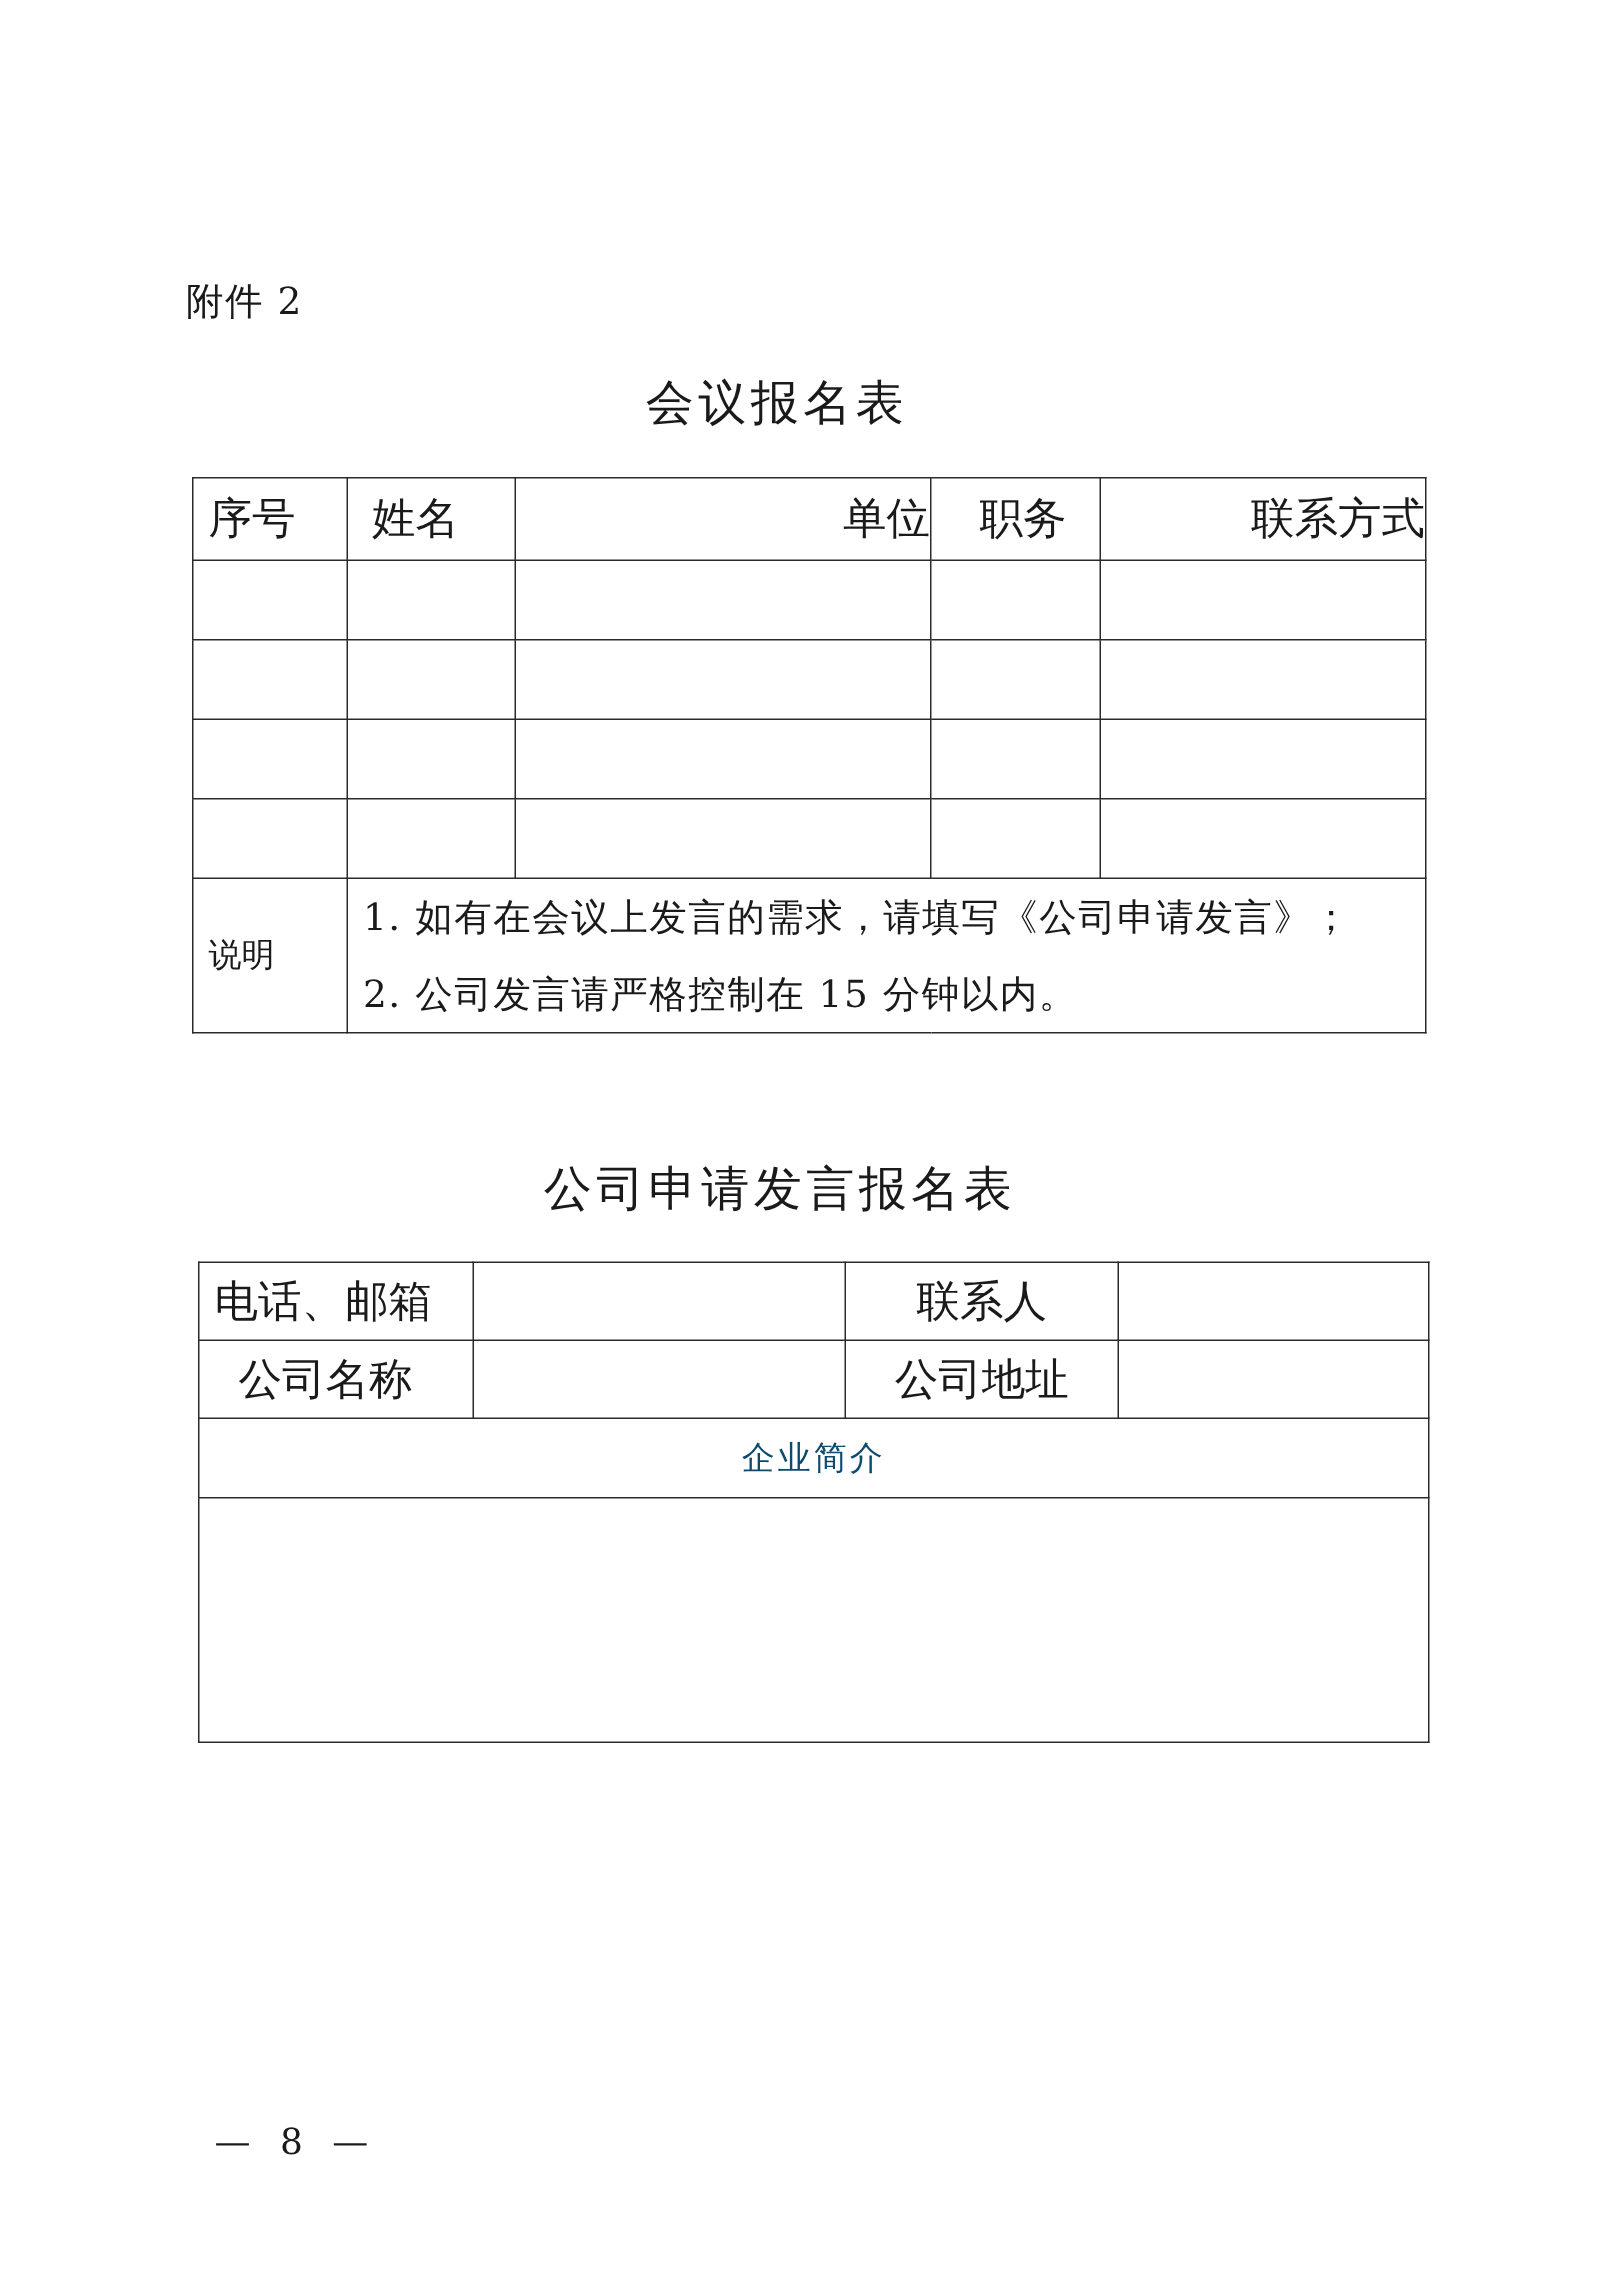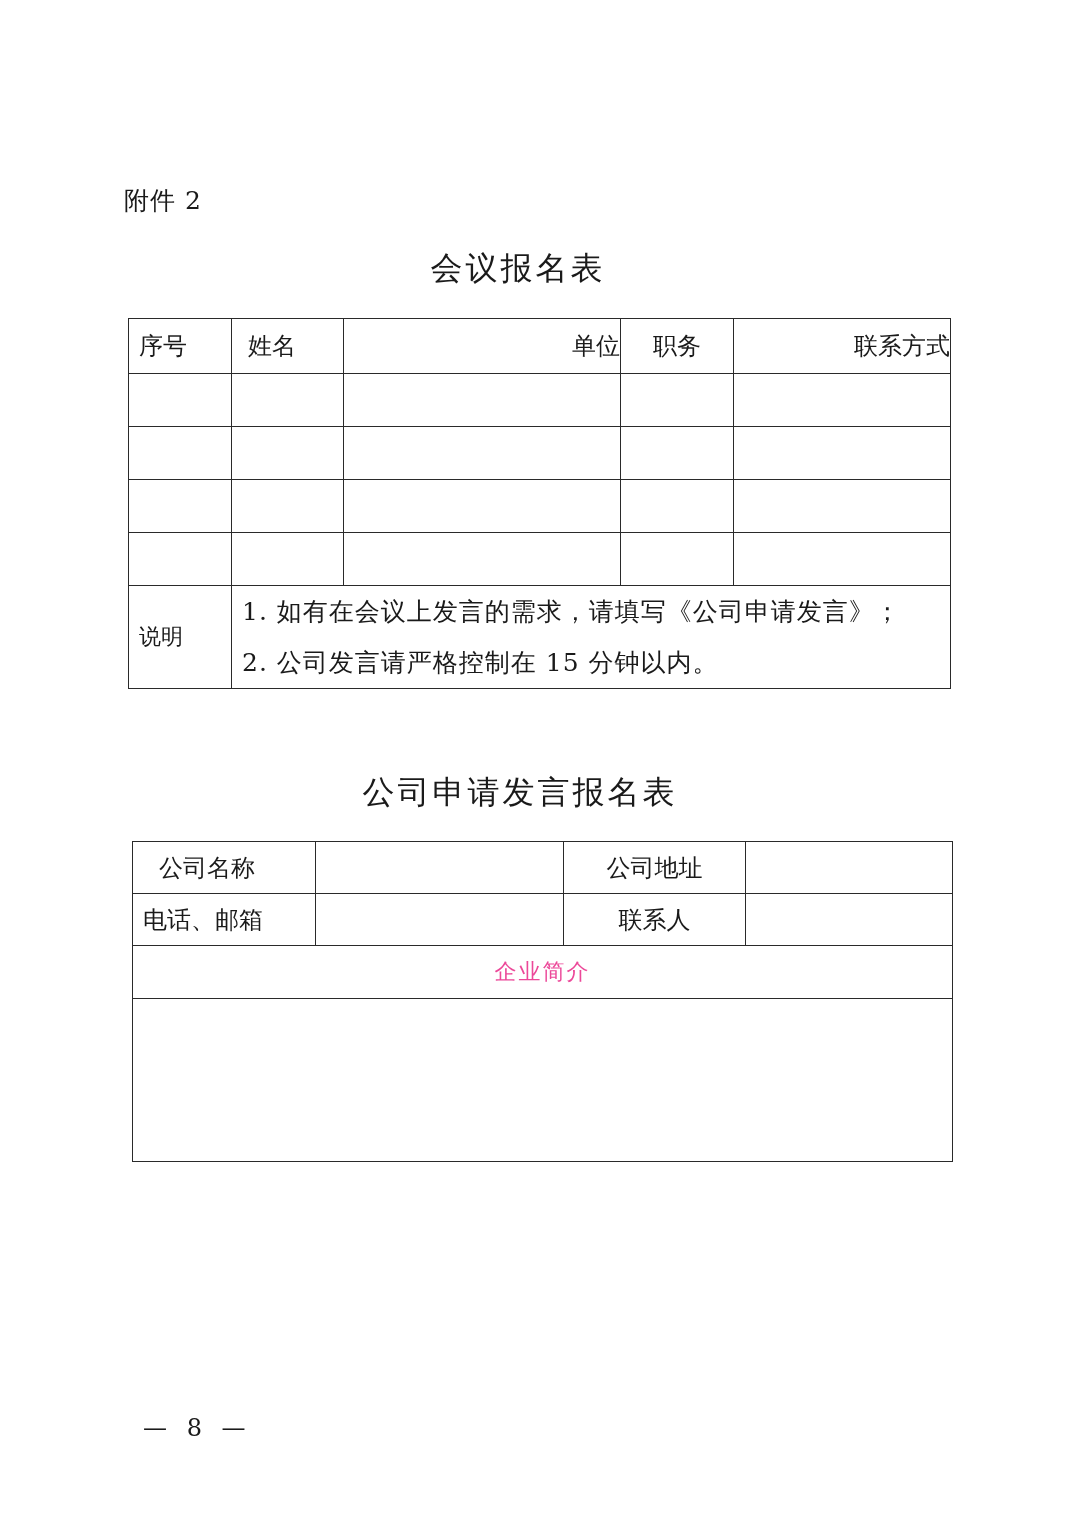--- a/index.html
+++ b/index.html
@@ -36,21 +36,21 @@
     .title-2 { top: 750px; left: -20px; width: 1080px; }
 
     table.grid {
       position: absolute;
       border-collapse: collapse;
       table-layout: fixed;
     }
     table.grid td {
       border: 1.6px solid #2a2a2a;
       padding: 0;
-      font-size: 24px;
+      font-size: 29px;
       vertical-align: middle;
     }
 
     
     #t1 {
       left: 128px;
       top: 318px;
       width: 822px;
     }
     #t1 tr.head td { height: 54px; }
@@ -73,21 +73,21 @@
       top: 841px;
       width: 820px;
     }
     #t2 tr.info td { height: 51px; }
     #t2 tr.intro-head td {
       height: 52px;
       text-align: center;
       font-family: "DejaVu Serif", "Liberation Serif", serif;
       font-size: 22px;
       letter-spacing: 2px;
-      color: #ec4899;
+      color: #0c4a6e;
     }
     #t2 tr.intro-body td { height: 162px; }
     #t2 .lbl-left { text-align: left; padding-left: 10px; }
     #t2 .lbl-center { text-align: center; }
     #t2 .lbl-indent { text-align: left; padding-left: 26px; }
 
     .page-number {
       position: absolute;
       left: 143px;
       top: 1414px;
@@ -161,29 +161,29 @@
 
 <table class="grid" id="t2">
   <colgroup>
     <col style="width:183px">
     <col style="width:248px">
     <col style="width:182px">
     <col style="width:207px">
   </colgroup>
   <tbody>
       <tr class="info">
+    <td class="lbl-left">电话、邮箱</td>
+    <td></td>
+    <td class="lbl-center">联系人</td>
+    <td></td>
+  </tr>
+  <tr class="info">
     <td class="lbl-indent">公司名称</td>
     <td></td>
     <td class="lbl-center">公司地址</td>
-    <td></td>
-  </tr>
-  <tr class="info">
-    <td class="lbl-left">电话、邮箱</td>
-    <td></td>
-    <td class="lbl-center">联系人</td>
     <td></td>
   </tr>
   <tr class="intro-head">
     <td colspan="4">企业简介</td>
   </tr>
   <tr class="intro-body">
     <td colspan="4"></td>
   </tr>
 </tbody>
   </table>

